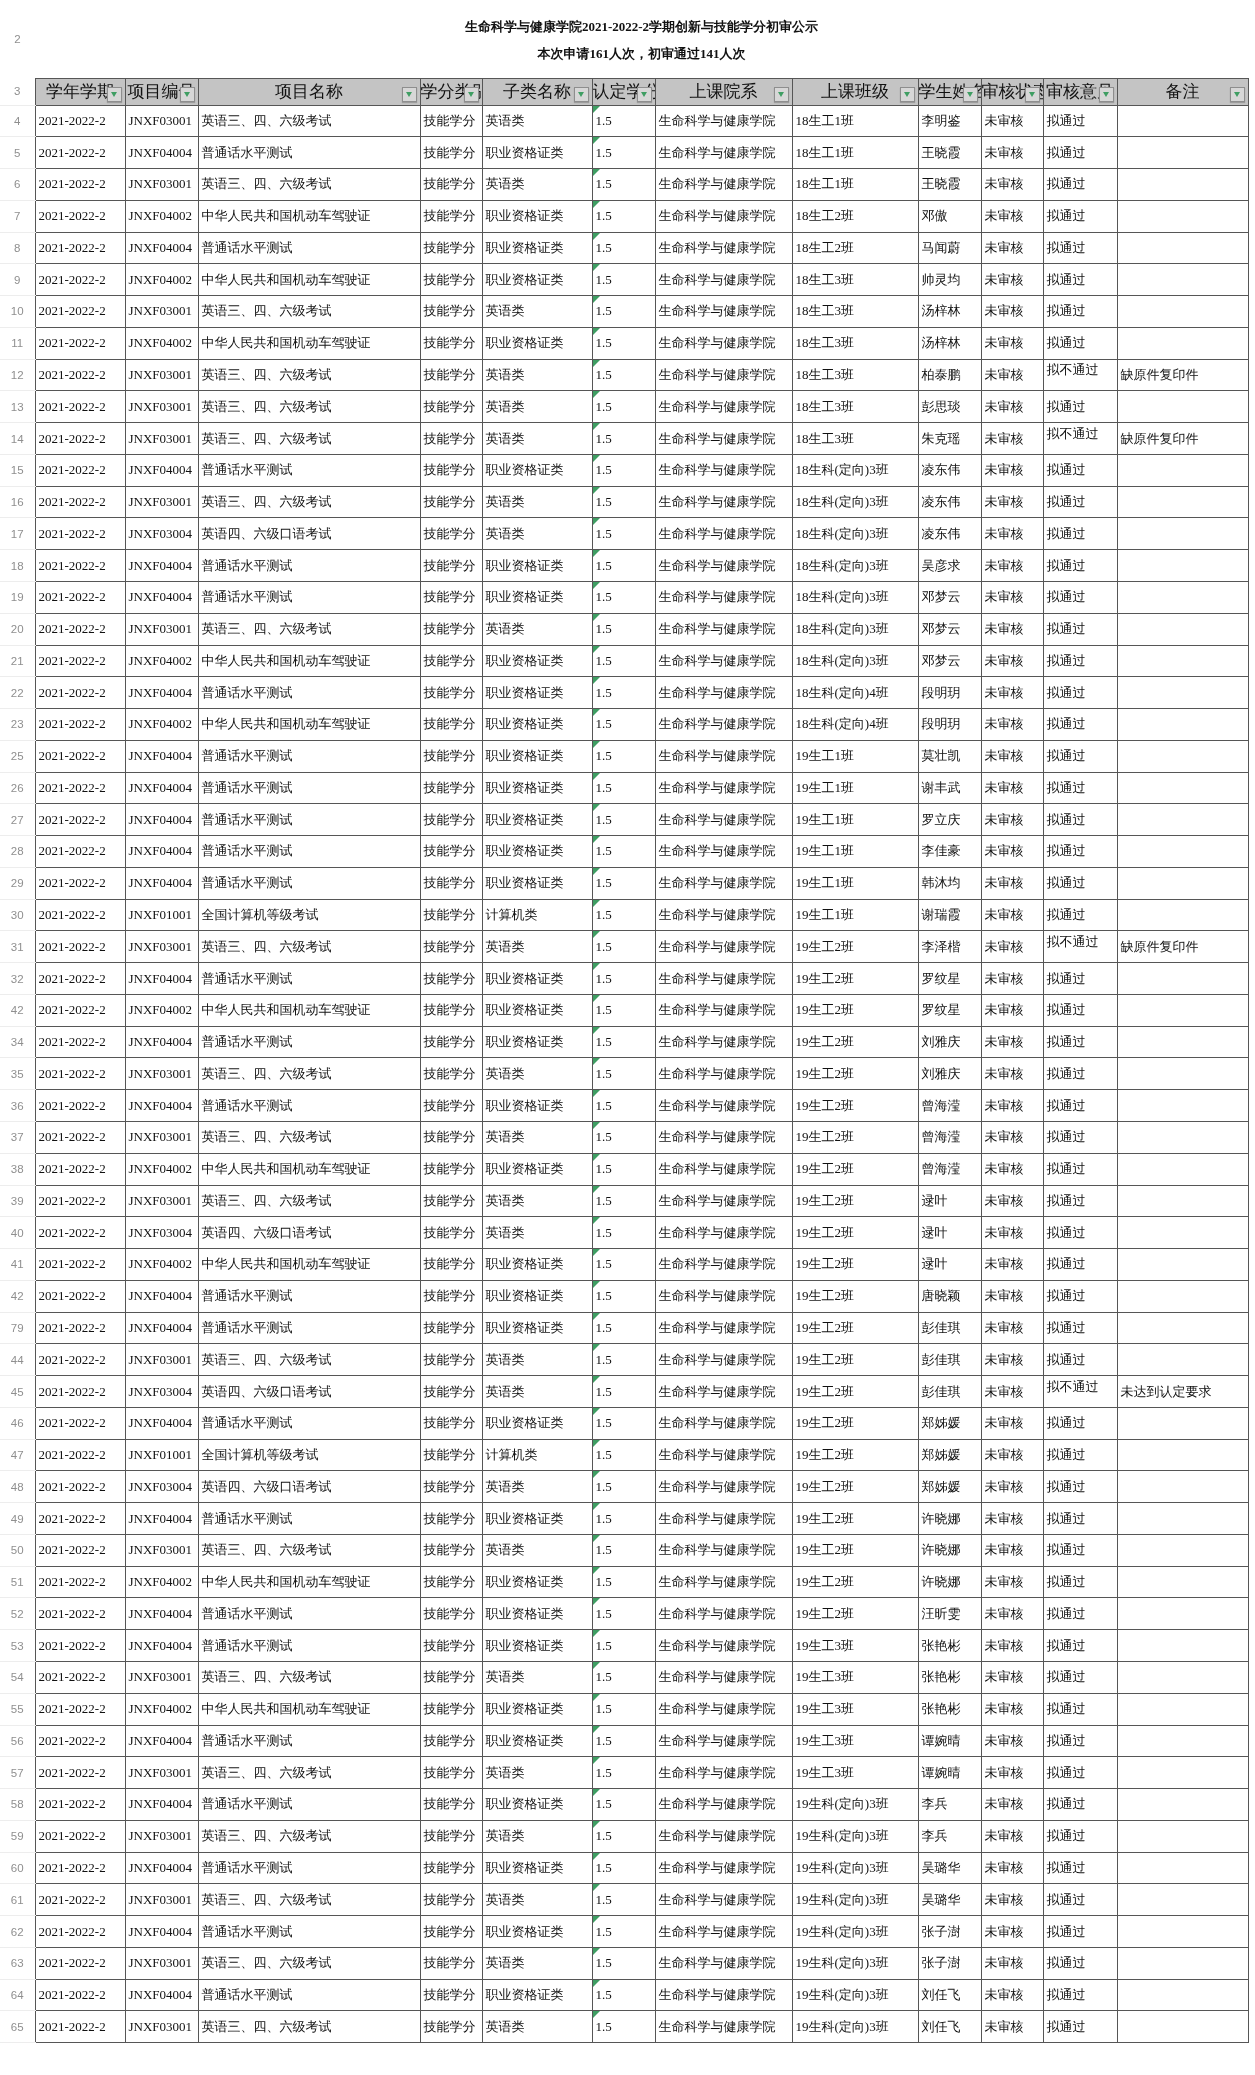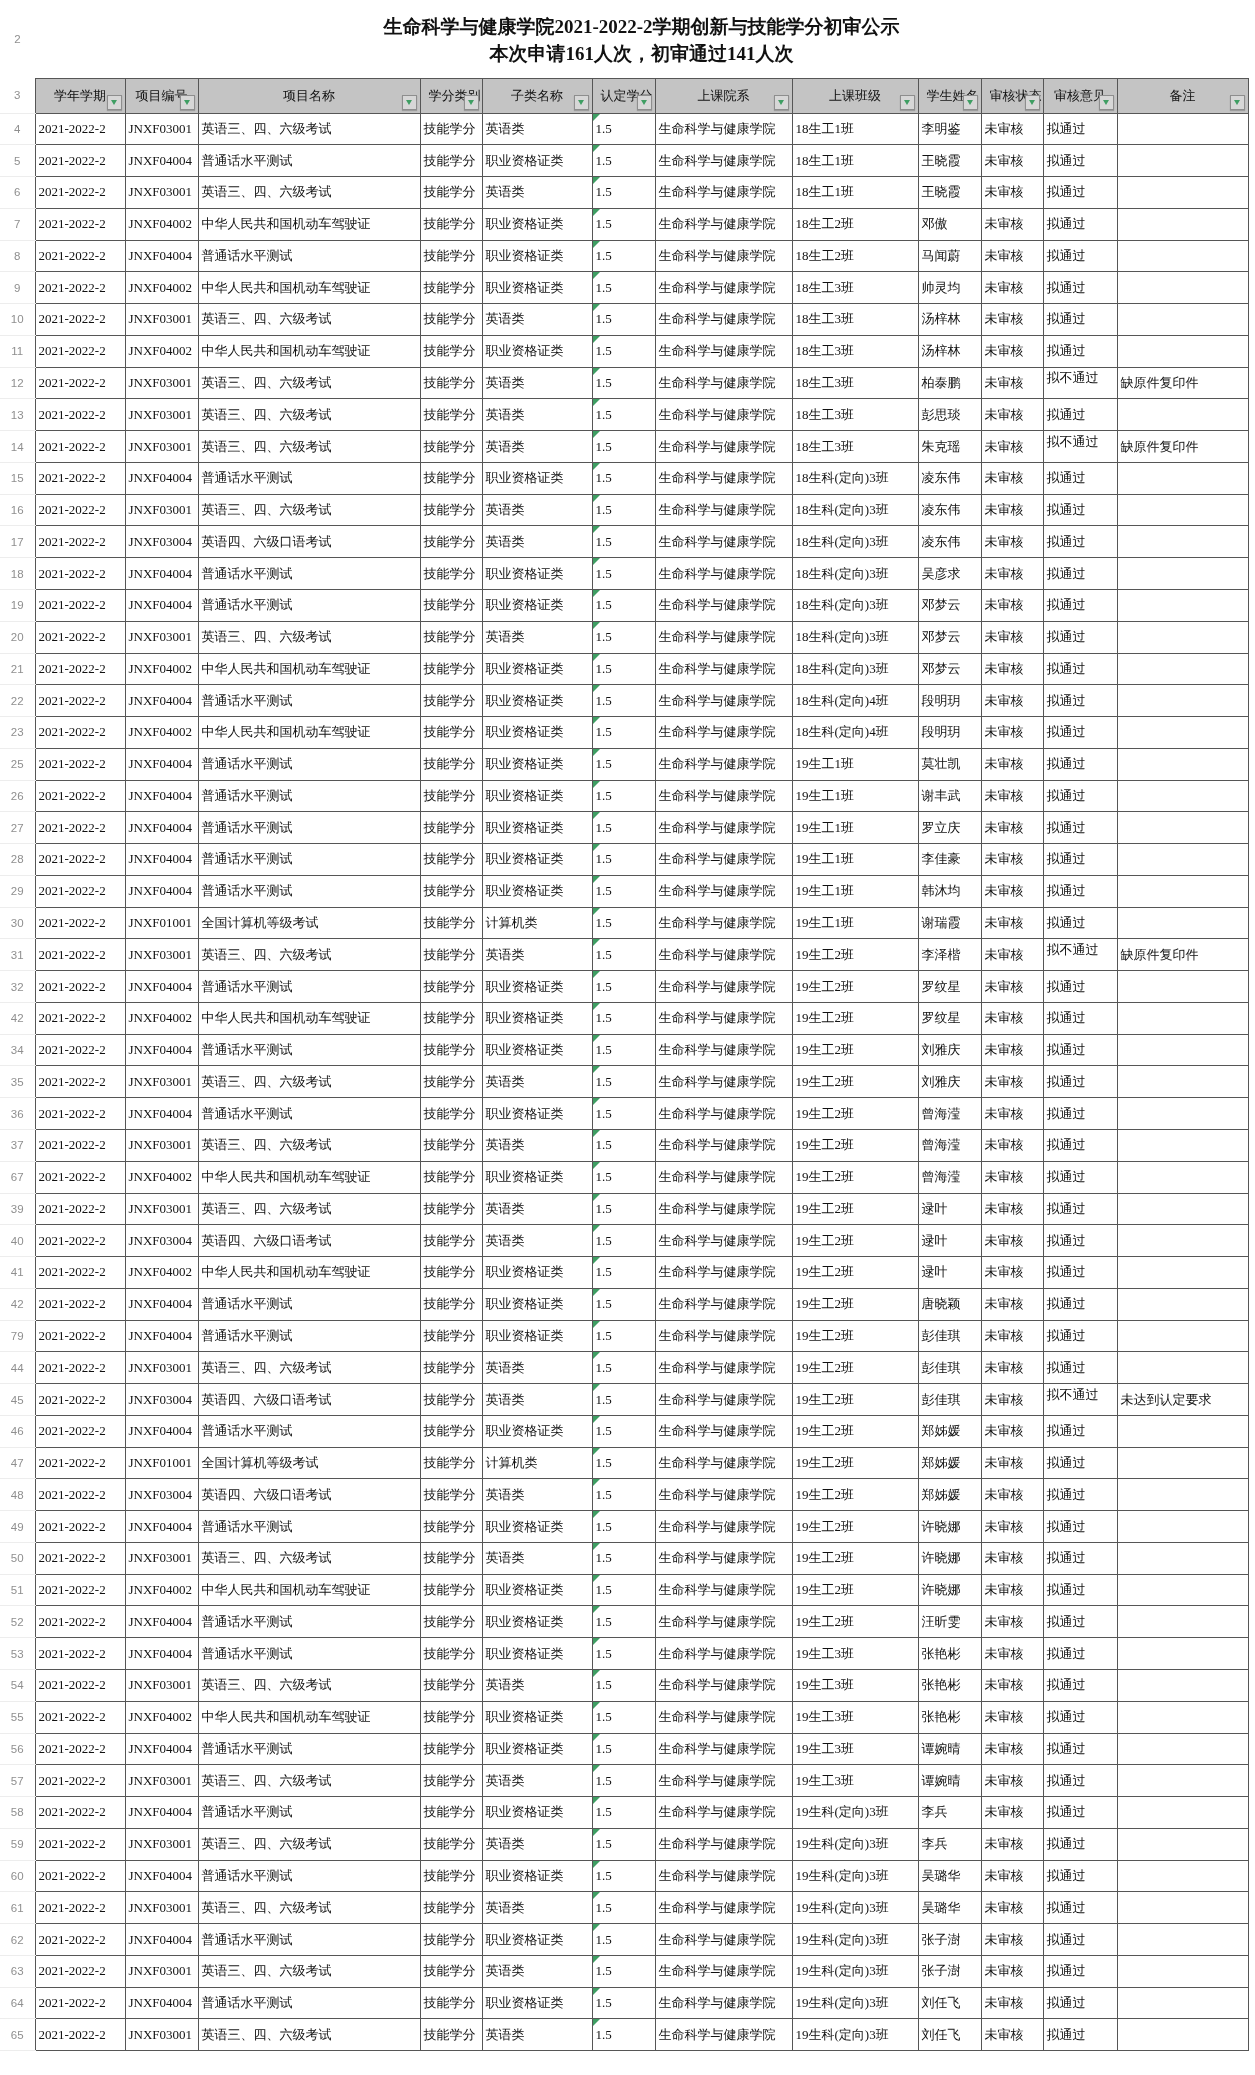--- a/index.html
+++ b/index.html
@@ -13,32 +13,32 @@
   td.gutter{
     border:none;border-bottom:1px solid #ededed;background:#fff;
     color:#8f8f8f;text-align:center;vertical-align:middle;
     font-family:"Liberation Sans","DejaVu Sans",sans-serif;font-size:11.5px;
     white-space:nowrap;overflow:hidden;
   }
   tr.title-row{height:78px;}
   tr.title-row td{border-bottom:none;}
   td.title-cell{
     border:none;text-align:center;vertical-align:middle;background:#fff;
-    font-weight:bold;font-size:19px;line-height:27px;padding-top:4px;
+    font-weight:bold;font-size:13px;line-height:27px;padding-top:4px;
   }
   tr.header-row{height:27px;}
   tr.data-row{height:31.77px;}
   td.cell{
     border:1px solid var(--border,#565656);
     padding:0 3px;font-size:13px;vertical-align:middle;
     white-space:nowrap;overflow:hidden;
   }
   td.hcell{
     background:var(--header-bg,#c4c4c4);text-align:center;position:relative;
-    padding:8px;font-size:13px;
+    padding:0;font-size:17px;
   }
   .hlabel{display:block;width:100%;}
   .filter-btn{
     position:absolute;right:3px;bottom:3px;width:13px;height:13px;
     background:#d7d7d7;border:1px solid #8e8e8e;
     display:flex;align-items:center;justify-content:center;
     box-shadow:0 1px 1px rgba(0,0,0,0.2);
   }
   .arr{
     width:0;height:0;display:block;
@@ -646,21 +646,21 @@
           <td class="cell">英语类</td>
           <td class="cell credits"><i class="corner"></i>1.5</td>
           <td class="cell">生命科学与健康学院</td>
           <td class="cell">19生工2班</td>
           <td class="cell">曾海滢</td>
           <td class="cell">未审核</td>
           <td class="cell">拟通过</td>
           <td class="cell"></td>
         </tr>
         <tr class="data-row">
-          <td class="gutter">67</td>
+          <td class="gutter">38</td>
           <td class="cell">2021-2022-2</td>
           <td class="cell">JNXF04002</td>
           <td class="cell">中华人民共和国机动车驾驶证</td>
           <td class="cell">技能学分</td>
           <td class="cell">职业资格证类</td>
           <td class="cell credits"><i class="corner"></i>1.5</td>
           <td class="cell">生命科学与健康学院</td>
           <td class="cell">19生工2班</td>
           <td class="cell">曾海滢</td>
           <td class="cell">未审核</td>

